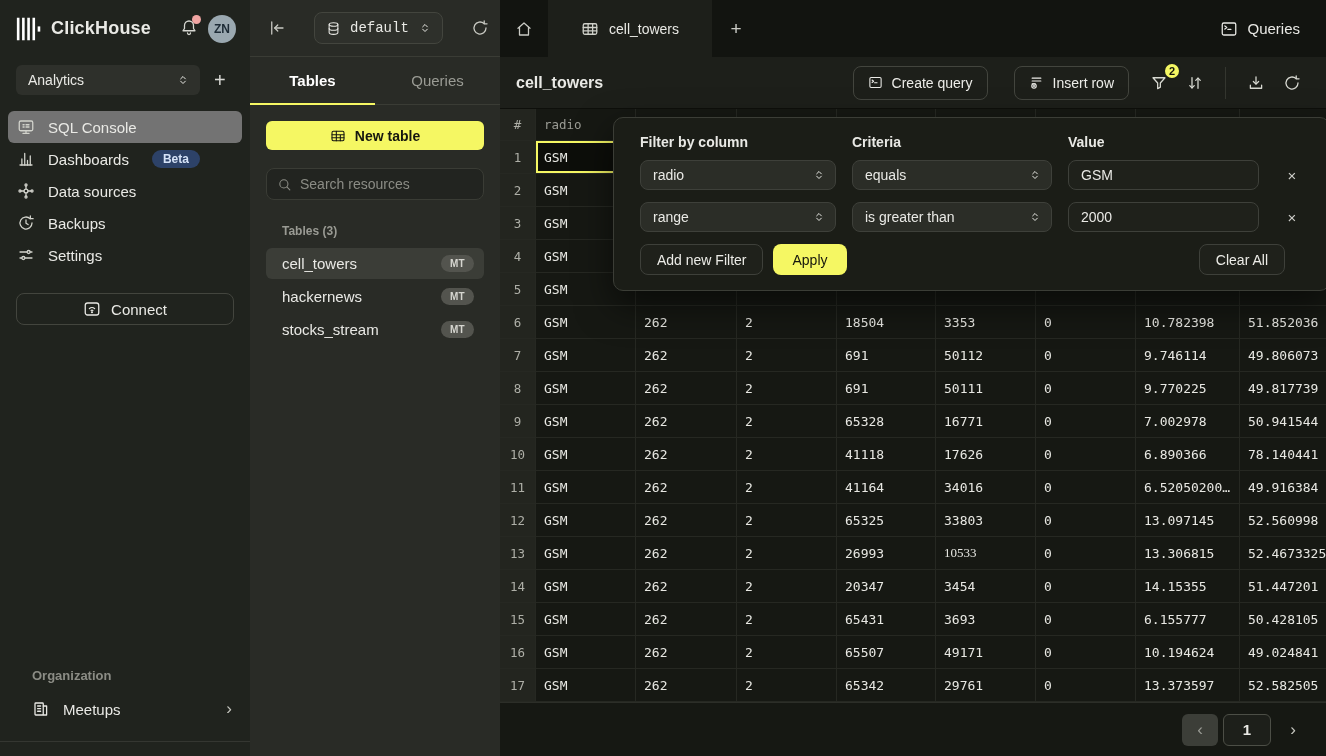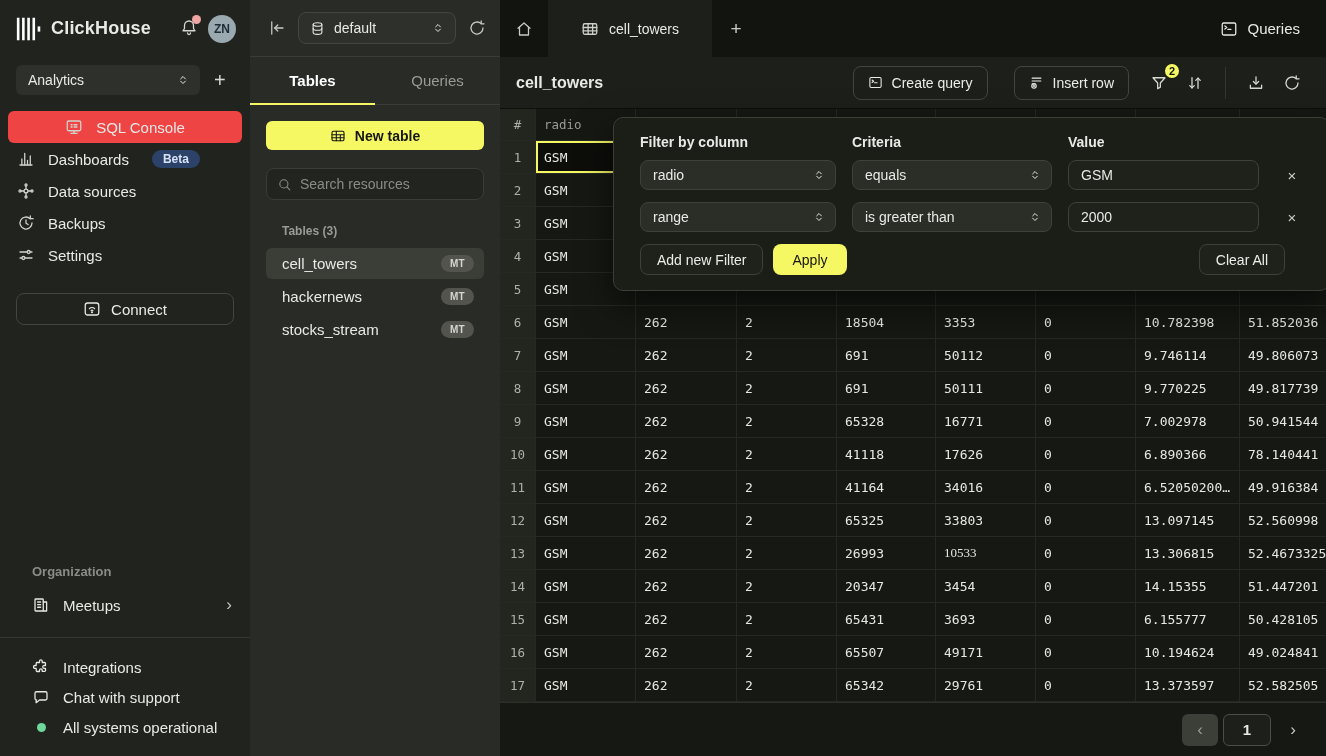--- a/index.html
+++ b/index.html
@@ -26,36 +26,36 @@
   .brand{ font-size:18px; font-weight:700; margin-left:9px; letter-spacing:.2px; }
   .sb-header .spacer{ flex:1; }
   .bell{ position:relative; color:#d6d7d1; margin-right:10px; cursor:pointer; }
   .bell .dot{ position:absolute; top:-3px; right:-3px; width:9px; height:9px; border-radius:50%; background:#f0a5a2; }
   .avatar{ width:28px; height:28px; border-radius:50%; background:#9aa8b0; color:#1d2b36; font-size:12px; font-weight:700; display:flex; align-items:center; justify-content:center; }
   .ws-row{ display:flex; align-items:center; padding:8px 16px 0; }
   .ws-select{ width:184px; height:30px; background:#2e302b; border-radius:6px; display:flex; align-items:center; justify-content:space-between; padding:0 10px 0 12px; font-size:14px; cursor:pointer; }
   .plus-btn{ margin-left:14px; color:#d8d8d4; font-size:20px; line-height:1; cursor:pointer; }
   .nav{ margin-top:16px; padding:0 8px; }
   .nav-item{ height:32px; display:flex; align-items:center; gap:13px; padding:0 9px; border-radius:6px; font-size:15px; cursor:pointer; color:#e9e9e5; }
-  .nav-item.active{ background:#ef4444;justify-content:center; }
+  .nav-item.active{ background:#737373; }
   .nav-item .ic{ color:#d2d3cc; }
   .badge-beta{ margin-left:10px; background:#2d4268; color:#d5e2f7; font-size:12px; font-weight:600; padding:2px 11px; border-radius:10px; }
   .connect-btn{ margin:22px 16px 0; height:32px; border:1px solid var(--border); border-radius:8px; display:flex; align-items:center; justify-content:center; gap:10px; font-size:15px; cursor:pointer; }
   .sb-grow{ flex:1; }
   .org-label{ margin:0 0 10px 32px; font-size:13px; font-weight:600; color:var(--faint); }
   .meetups{ height:32px; display:flex; align-items:center; gap:13px; padding:0 18px 0 32px; font-size:15px; cursor:pointer; }
   .meetups .chev{ margin-left:auto; color:#c5c6bf; font-size:17px; }
   .sb-divider{ border-top:1px solid #343631; margin:16px 0 14px; }
   .sb-footrow{ height:30px; display:flex; align-items:center; gap:13px; padding-left:32px; font-size:15px; cursor:pointer; }
   .sb-foot{ padding-bottom:14px; }
   .statusdot{ width:9px; height:9px; border-radius:50%; background:#6fd79b; margin:0 4px 0 5px; }
 
   
   .explorer{ width:250px; background:var(--panel); display:flex; flex-direction:column; flex:none; }
-  .ex-header{ height:57px; border-bottom:1px solid var(--softborder); display:flex; align-items:center; padding:0 14px 0 18px; gap:12px; }
+  .ex-header{ height:57px; border-bottom:1px solid var(--softborder); display:flex; align-items:center; padding:0 14px 0 18px; gap:28px;font-family:Liberation Mono, monospace; }
   .collapse{ color:#c9cac3; cursor:pointer; }
   .db-select{ flex:1; height:32px; border:1px solid var(--border); background:#2e302b; border-radius:8px; display:flex; align-items:center; gap:9px; padding:0 10px 0 11px; font-size:14px; cursor:pointer; }
   .db-select .updown{ margin-left:auto; }
   .refresh-sm{ color:#c9cac3; cursor:pointer; }
   .ex-tabs{ height:48px; display:flex; border-bottom:1px solid var(--softborder); }
   .ex-tab{ flex:1; display:flex; align-items:center; justify-content:center; font-size:15px; color:var(--muted); cursor:pointer; position:relative; }
   .ex-tab.active{ color:#fff; font-weight:600; }
   .ex-tab.active::after{ content:""; position:absolute; left:0; right:0; bottom:-1px; height:2px; background:var(--accent); }
   .ex-body{ padding:16px; }
   .new-table{ width:100%; height:29px; background:var(--accent); color:#15160f; border:none; border-radius:6px; font-size:14px; font-weight:600; display:flex; align-items:center; justify-content:center; gap:9px; cursor:pointer; font-family:inherit; }
@@ -237,42 +237,20 @@
           <svg viewBox="0 0 24 24">
             <rect x="4" y="4" width="11" height="16" rx="1"></rect>
             <path d="M15 8h4.5v12H15"></path>
             <path d="M7.5 8h4M7.5 11.5h4M7.5 15h4"></path>
           </svg>
         </span>
       <span>Meetups</span>
       <span class="chev">›</span>
     </div>
     <div class="sb-divider"></div>
-    <div class="sb-foot" id="sb-footer">
-        <div class="sb-footrow">
-          <span class="ic">
-            <svg viewBox="0 0 24 24">
-              <path d="M10 4.2A1.8 1.8 0 0 1 13.6 4.2V6h3.2A1.2 1.2 0 0 1 18 7.2V10h-1.8a1.9 1.9 0 0 0 0 3.8H18v2.8a1.2 1.2 0 0 1-1.2 1.2h-3.2v-1.6a1.8 1.8 0 0 0-3.6 0V18H6.8a1.2 1.2 0 0 1-1.2-1.2v-3H3.9a1.9 1.9 0 0 1 0-3.8h1.7v-3A1.2 1.2 0 0 1 6.8 6H10z"></path>
-            </svg>
-          </span>
-          <span>Integrations</span>
-        </div>
-        <div class="sb-footrow">
-          <span class="ic">
-            <svg viewBox="0 0 24 24">
-              <path d="M4 7a2 2 0 0 1 2-2h12a2 2 0 0 1 2 2v7a2 2 0 0 1-2 2h-8l-4.5 3.6V16H6a2 2 0 0 1-2-2z"></path>
-            </svg>
-          </span>
-          <span>Chat with support</span>
-        </div>
-        <div class="sb-footrow">
-          <span class="statusdot"></span>
-          <span>All systems operational</span>
-        </div>
-      </div>
   </div>
 
   <div class="explorer">
     <div class="ex-header">
       <span class="ic collapse">
           <svg viewBox="0 0 24 24">
             <path d="M5 4v16"></path>
             <path d="M20 12H9"></path>
             <polyline points="13,8 9,12 13,16"></polyline>
           </svg>

